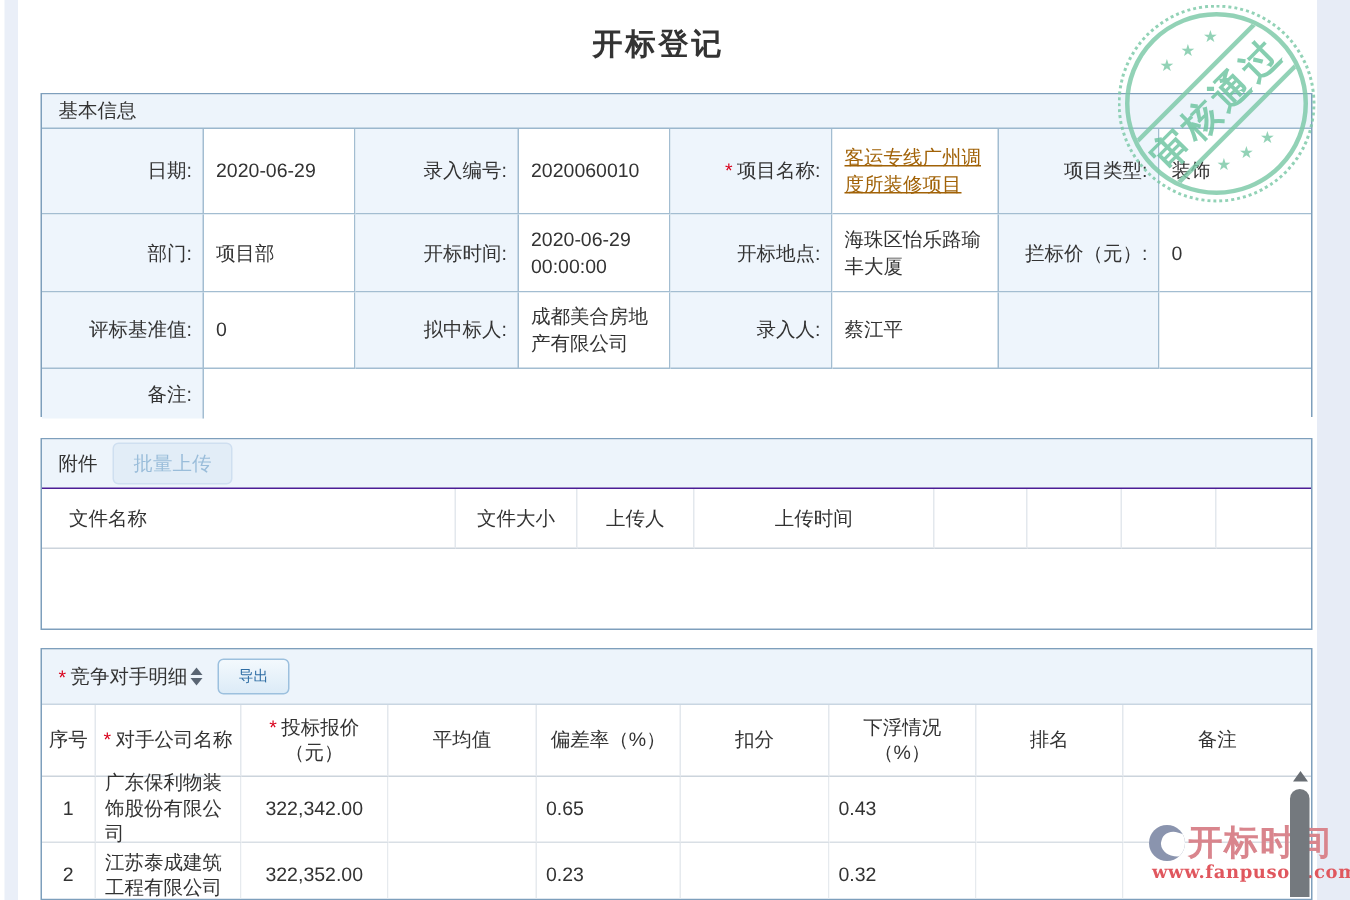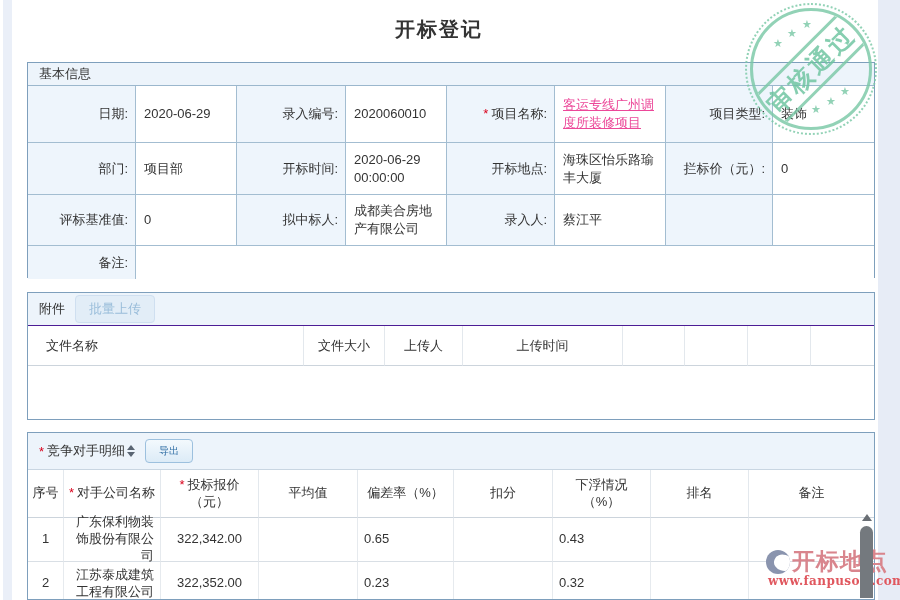--- a/index.html
+++ b/index.html
@@ -22,21 +22,21 @@
   #basic .sec-strip { height:23px; border-bottom:1px solid #9bb7cd; }
   .bgrid { display:grid; grid-template-columns:108px 101px 109px 101px 108px 111px 107px 101px;
     grid-template-rows:57px 52px 51px 33px; }
   .cell { border-right:1px solid #a3bdd1; border-bottom:1px solid #a3bdd1;
     font-size:13px; display:flex; align-items:center; line-height:1.35; }
   .lbl { background:#eef5fc; justify-content:flex-end; text-align:right; padding:3px 7px 3px 14px; }
   .val { background:#fff; justify-content:flex-start; padding:3px 8px; }
   .cell.nr { border-right:none; } .cell.nb { border-bottom:none; }
   .span7 { grid-column: span 7; }
   .req { color:#d9001b; margin-right:3px; font-size:13px; }
-  a.flink { color:#ec4899; text-decoration:underline; cursor:pointer; }
+  a.flink { color:#a16207; text-decoration:underline; cursor:pointer; }
 
   
   #attach { top:292px; height:128px; }
   #attach .sec-strip { height:33px; border-bottom:1px solid #4c1d95; }
   .btn-light { background:#e2edf7; border:1px solid #cfdff0; color:#9abdda; font-size:13px;
     padding:4px 13px; border-radius:4px; cursor:pointer; }
   .agrid { display:grid; grid-template-columns:276px 81px 78px 160px 62px 63px 63px 63px; height:40px; }
   .ahead { border-right:1px solid #e3e8ed; border-bottom:1px solid #ccd4dc; font-size:13px;
     display:flex; align-items:center; justify-content:center; }
   .ahead.first { justify-content:flex-start; padding-left:18px; }
@@ -50,21 +50,21 @@
   .sorter { display:inline-flex; flex-direction:column; gap:2px; cursor:pointer; margin-left:2px; }
   .tri-up   { width:0; height:0; border-left:4px solid transparent; border-right:4px solid transparent; border-bottom:5px solid #5a6573; }
   .tri-down { width:0; height:0; border-left:4px solid transparent; border-right:4px solid transparent; border-top:5px solid #5a6573; }
   .cgrid { display:grid; grid-template-columns:36px 97px 98px 99px 96px 99px 98px 98px 125px; }
   .chead { height:48px; border-right:1px solid #e3e8ed; border-bottom:1px solid #ccd4dc; font-size:13px;
     display:flex; flex-direction:column; align-items:center; justify-content:center; line-height:1.3; text-align:center; }
   .chead .h1 { display:flex; align-items:center; }
   .crow .cell2 { height:44px; border-right:1px solid #e6eaee; border-bottom:1px solid #d9dfe5;
     font-size:13px; display:flex; align-items:center; line-height:1.3; background:#fff; }
   .cell2.center { justify-content:center; }
-  .cell2.left { justify-content:flex-start; padding:2px 6px;text-align:right; }
+  .cell2.left { justify-content:flex-start; padding:2px 6px; }
   .cgrid .nr { border-right:none; }
 
   
   .seal { position:absolute; left:745px; top:3px; width:132px; height:132px; opacity:.82;
     pointer-events:none; z-index:40; }
   .seal-outer { position:absolute; inset:0; border:2px dotted #7bc9a7; border-radius:50%; }
   .seal-ring  { position:absolute; inset:5px; border:3px solid #7bc9a7; border-radius:50%; }
   .seal-clip  { position:absolute; inset:8px; border-radius:50%; overflow:hidden; }
   .seal-band  { position:absolute; left:-25px; top:37px; width:166px; height:42px;
     border-top:3px solid #7bc9a7; border-bottom:3px solid #7bc9a7; transform:rotate(-45deg);
@@ -244,21 +244,21 @@
       <div class="cell2 left"></div>
       <div class="cell2 left">0.32</div>
       <div class="cell2 left"></div>
       <div class="cell2 left nr"></div>
     </div>
   </div>
 
   <div class="wm">
     <div class="wm-row">
       <div class="wm-mark"></div>
-      <div class="wm-brand">开标地点</div>
+      <div class="wm-brand">开标时间</div>
     </div>
     <div class="wm-url">www.fanpusoft.com</div>
   </div>
 
   <div class="vscroll">
     <div class="vs-arrow"></div>
     <div class="vs-thumb"></div>
   </div>
 </div>
 

